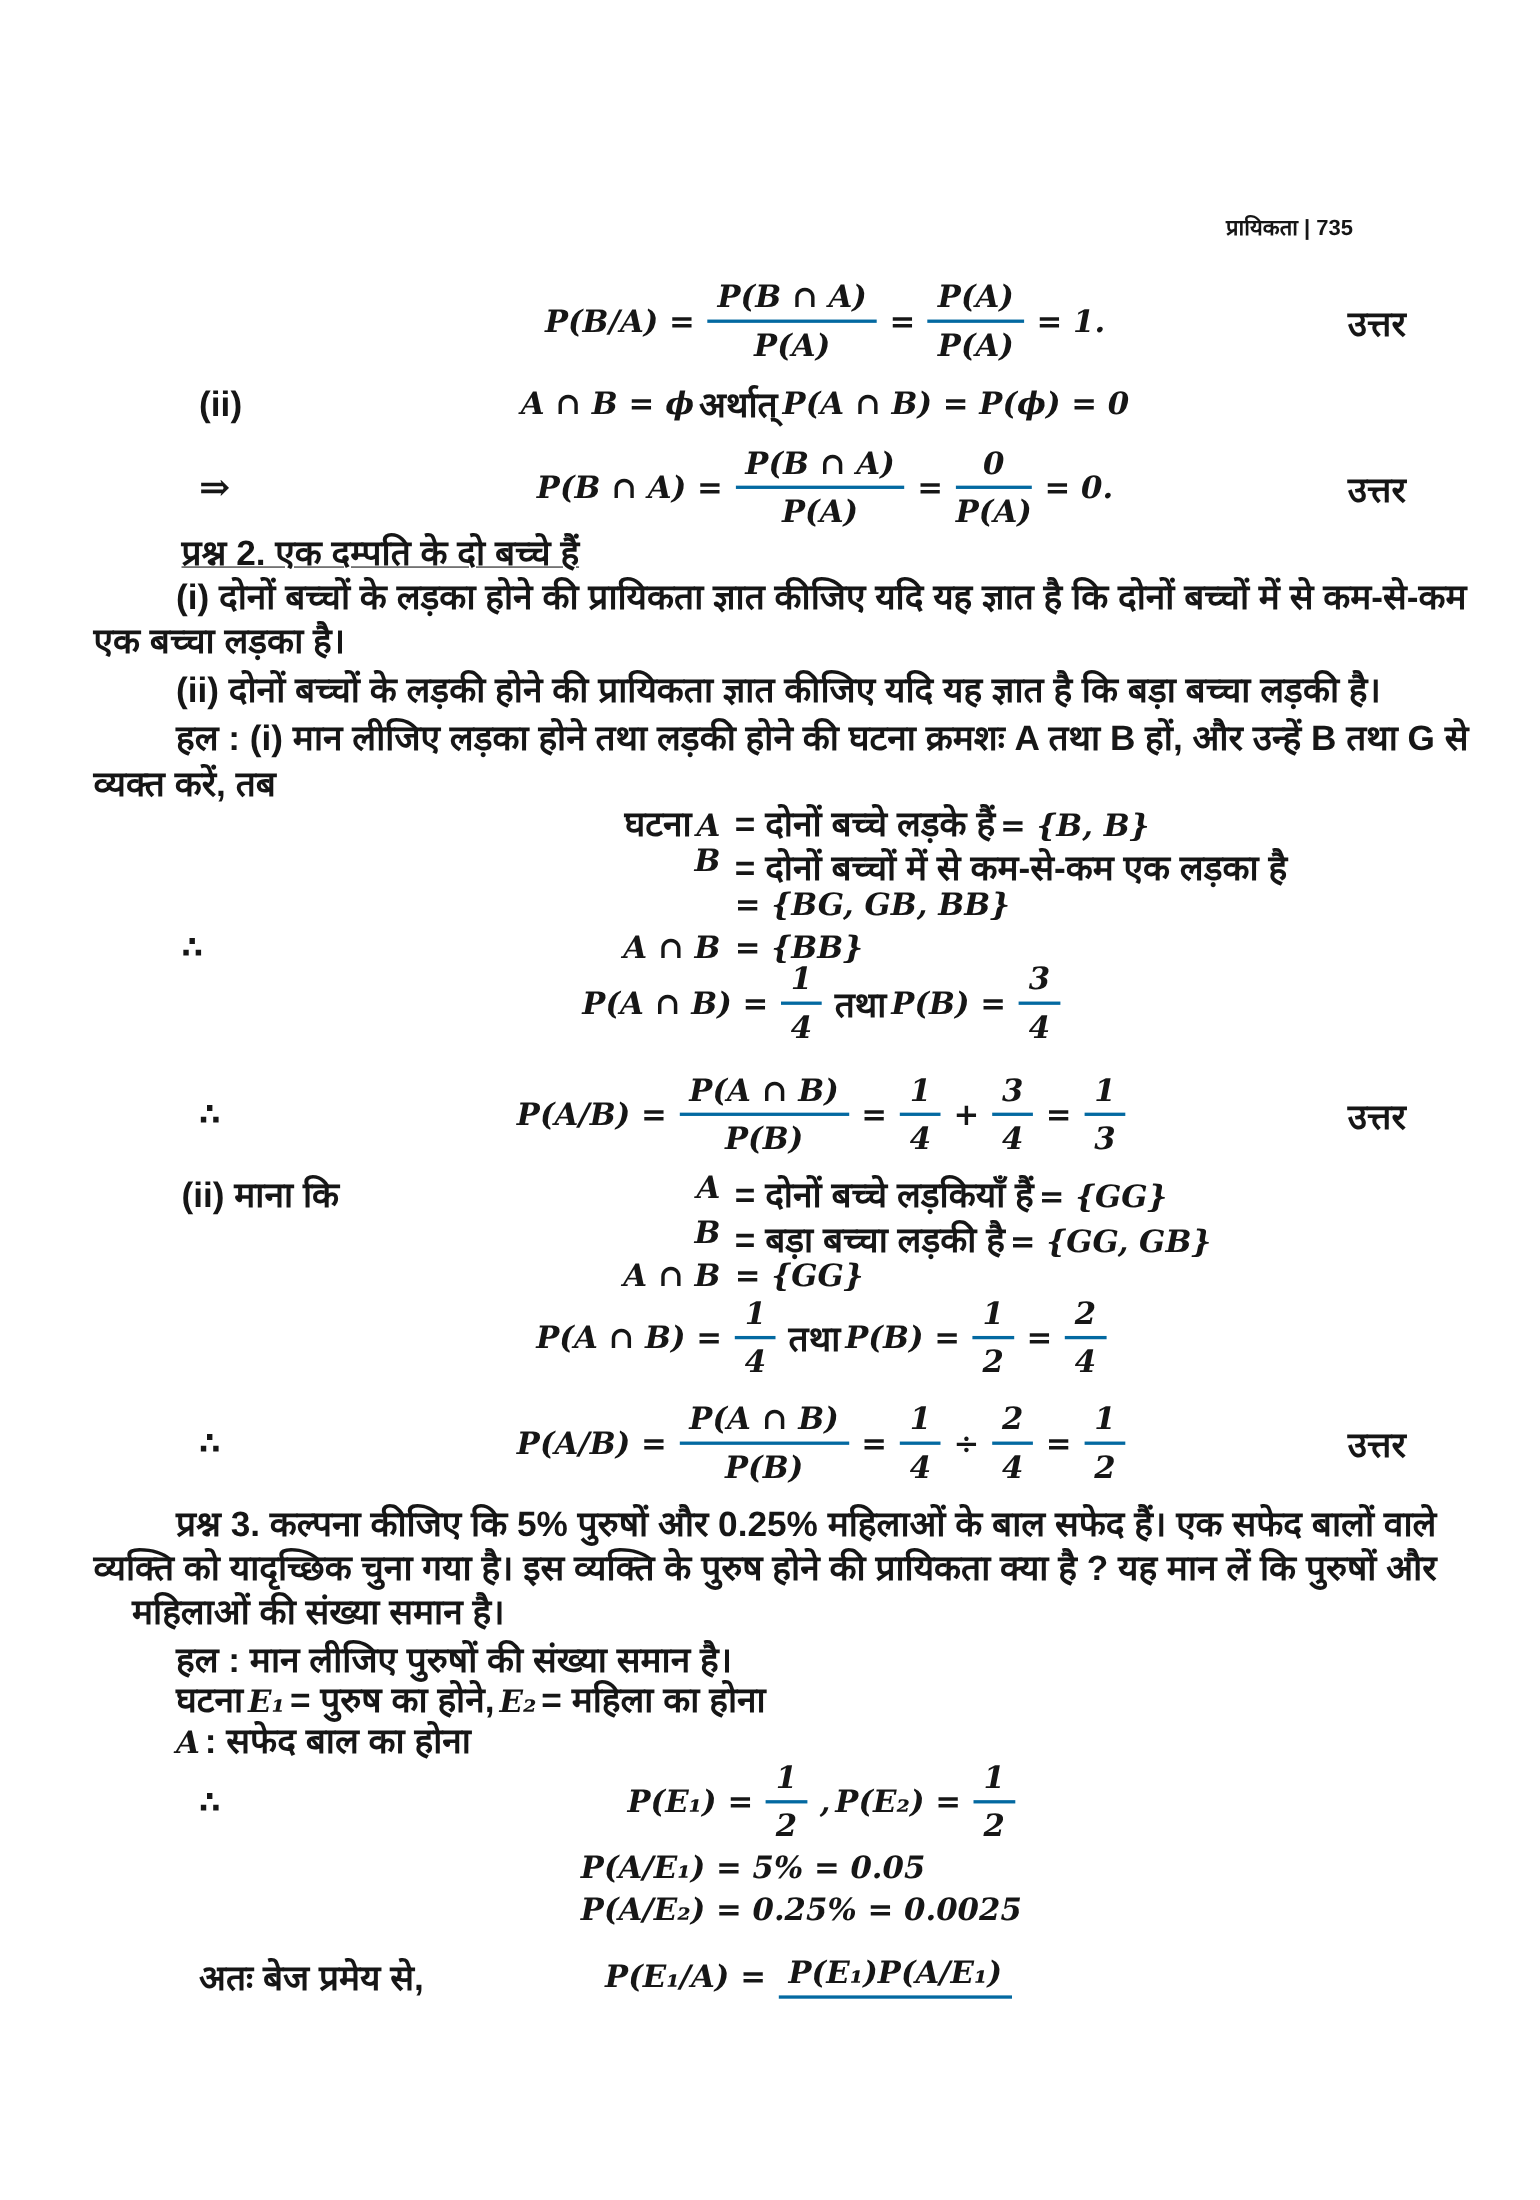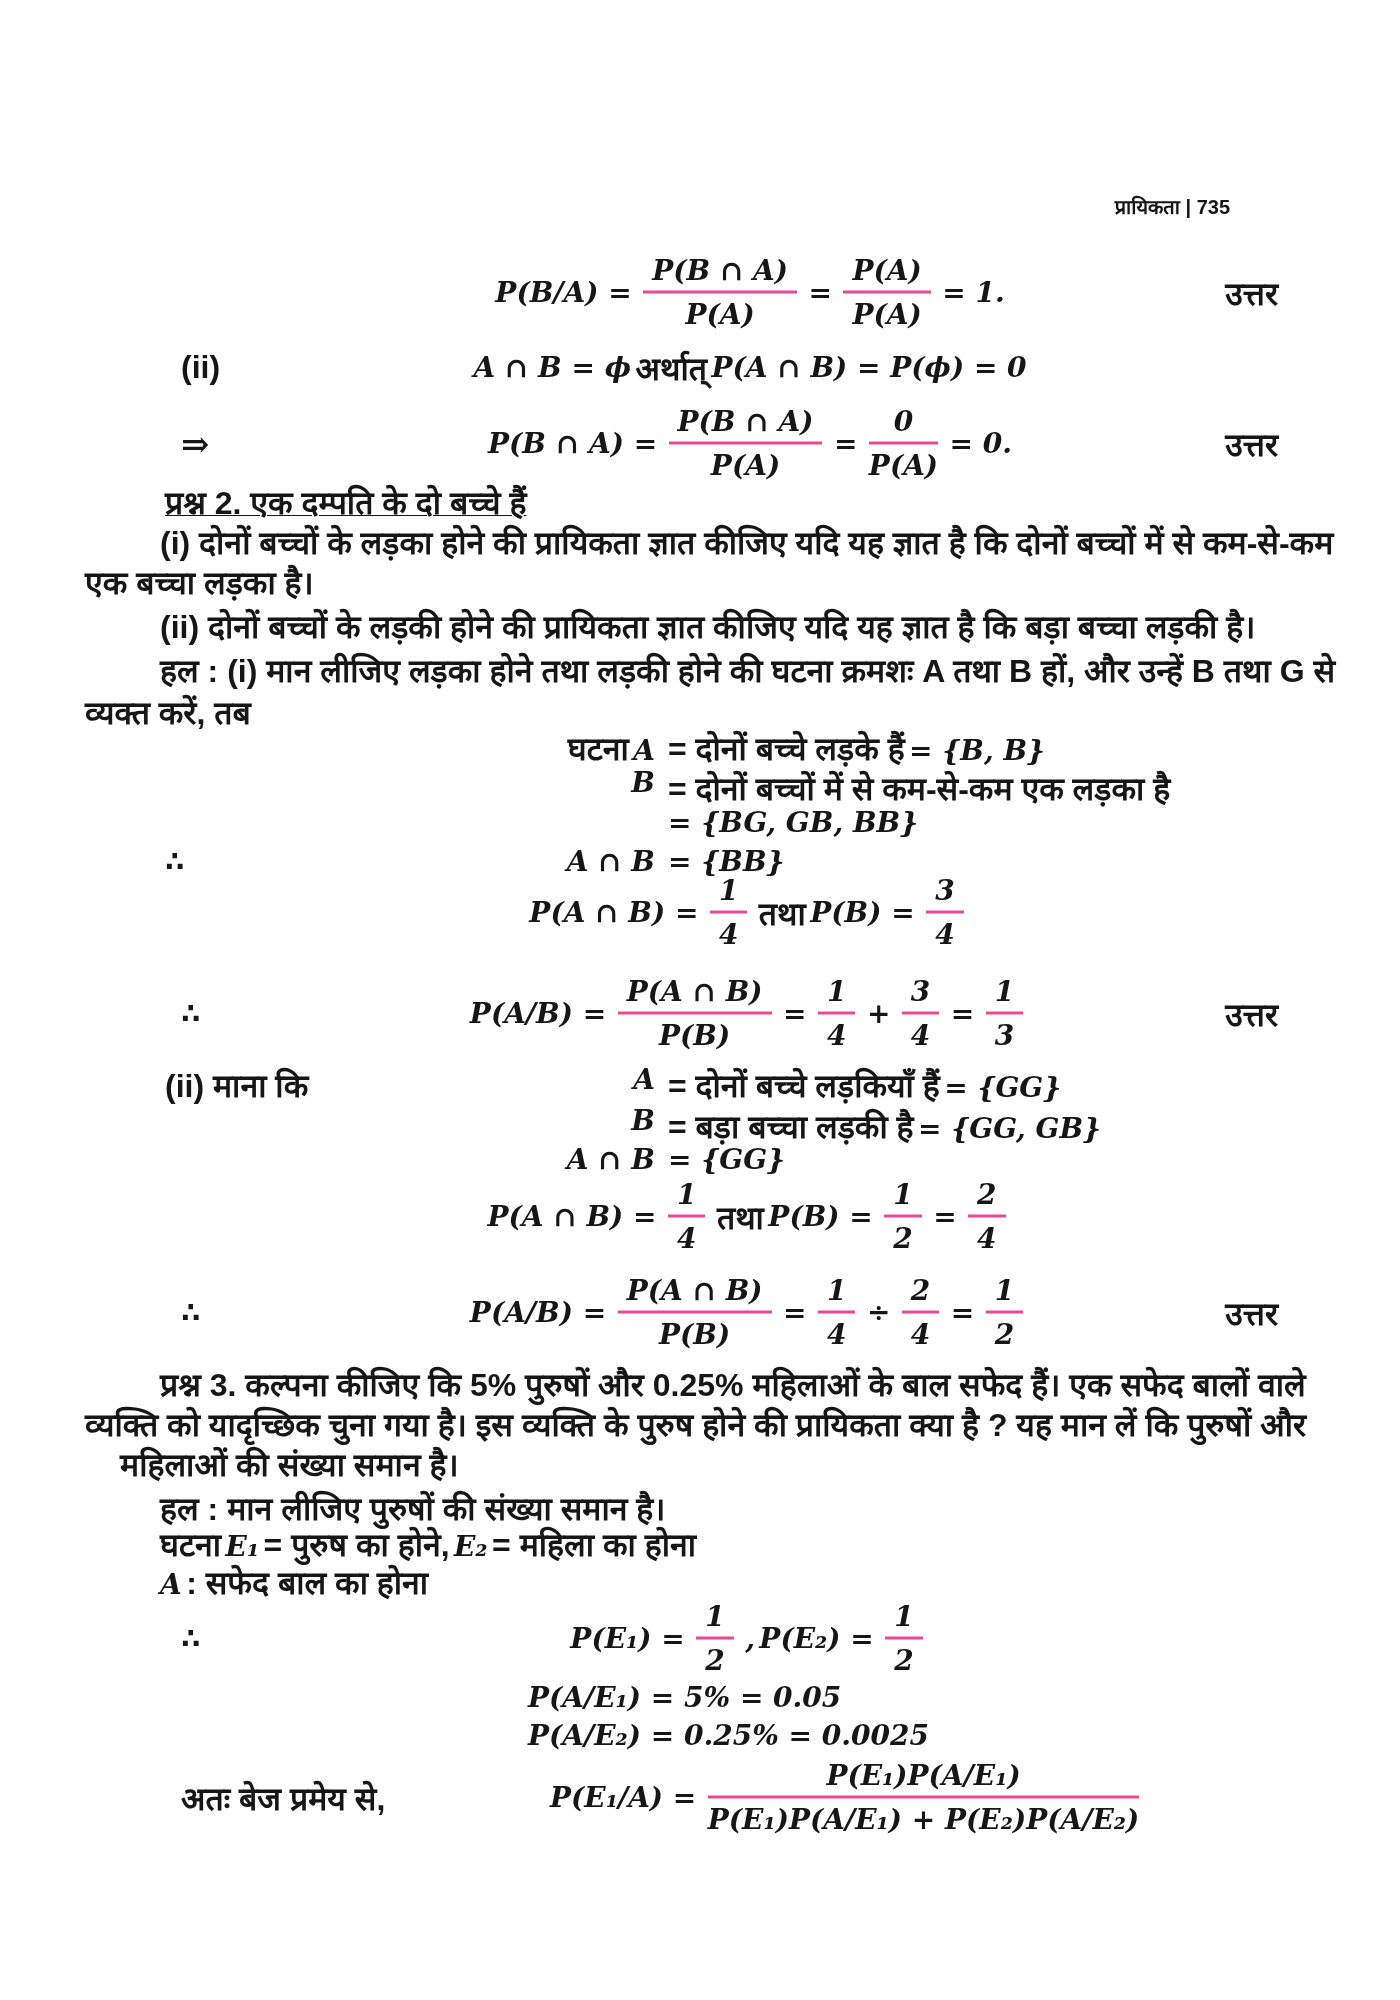--- a/index.html
+++ b/index.html
@@ -11,21 +11,21 @@
   .h{font-family:"Liberation Sans","DejaVu Sans",sans-serif;font-weight:700;font-size:32px;}
   .m{font-family:"DejaVu Serif","DejaVu Sans",serif;font-style:italic;font-weight:700;font-size:28px;}
   .trow{position:absolute;white-space:nowrap;}
   .eqrow{position:absolute;left:0;width:1400px;transform:translateY(-50%);padding-left:30px;}
   .eqrow .ctr{margin-left:280px;width:880px;text-align:center;white-space:nowrap;}
   .ctr20{margin-left:520px;width:880px;text-align:left;white-space:nowrap;}
   .lab{position:absolute;left:181px;top:50%;transform:translateY(-50%);white-space:nowrap;}
   .ans{position:absolute;right:152px;top:50%;transform:translateY(-50%);}
   .ctr .m,.ctr .h,.ctr20 .m,.ctr20 .h{vertical-align:middle;}
   .frac{display:inline-block;vertical-align:middle;text-align:center;margin:0 7px;}
-  .frac .num{display:block;padding:0 9px 4px;border-bottom:3px solid #ec4899;}
+  .frac .num{display:block;padding:0 9px 4px;border-bottom:3px solid #0369a1;}
   .frac .den{display:block;padding-top:4px;}
   .setl{position:absolute;left:0;width:655px;text-align:right;white-space:nowrap;}
   .setr{position:absolute;left:668px;white-space:nowrap;}
   .big{font-size:34px;}
   .hdr{font-size:20px;}
 </style>
 </head>
 <body>
 
 <div class="trow" style="top:193px;right:170px;">
@@ -205,15 +205,15 @@
   <span class="m">P(A/E₁) = 5% = 0.05</span>
 </div>
 <div class="trow" style="top:1719px;left:528px;">
   <span class="m">P(A/E₂) = 0.25% = 0.0025</span>
 </div>
 
 <div class="eqrow" style="top:1797px;">
   <span class="h lab">अतः बेज प्रमेय से,</span>
   <div class="ctr20">
     <span class="m">P(E₁/A) =</span>
-    <span class="frac"><span class="m num">P(E₁)P(A/E₁)</span><span class="m den">P(E₁)P(A/E₁) + P(E₂)P(A/E₂)</span></span>
+    <span class="frac"><span class="m num">P(E₁)P(A/E₁)</span></span>
   </div>
 </div>
 
 </body></html>

